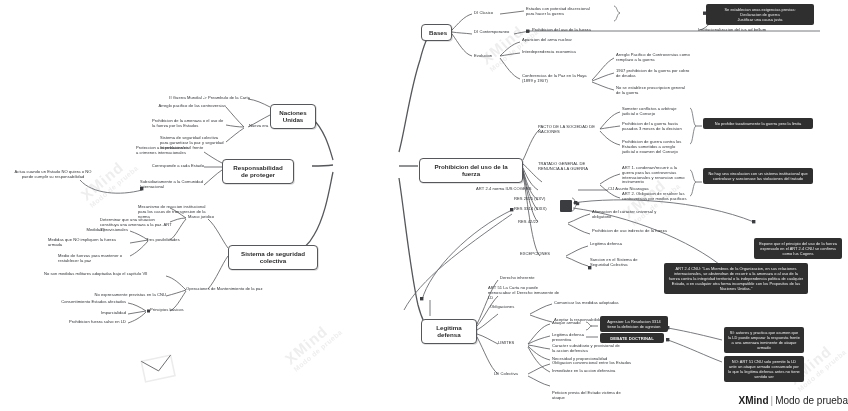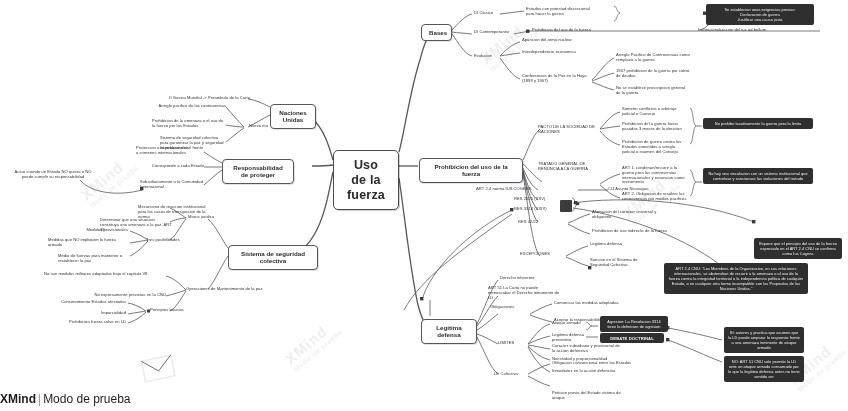--- a/index.html
+++ b/index.html
@@ -87,22 +87,22 @@
     user-select: none;
     white-space: nowrap;
   }
   .wm .w1 { font-size: 15px; letter-spacing: 1px; }
   .wm .w2 { font-size: 7px; letter-spacing: .5px; }
 
   #footer {
     position: absolute;
     left: 0; bottom: 5px;
     width: 848px;
-    text-align: left;
-    font-size: 12px;
+    text-align: right;
+    font-size: 10px;
     color: #1d1d1d;
   }
   #footer .brand { font-weight: bold; }
   #footer .sep { color: #9a9a9a; margin: 0 2px; }
   #footer .mode { font-weight: normal; }
 </style>
 </head>
 <body>
 
 <div id="canvas">
@@ -268,21 +268,20 @@
     <path d="M586,337 L598,337"></path>
 
     <path class="rel" d="M668,328 C690,332 706,336 722,340"></path>
     <path class="rel" d="M668,340 C690,348 706,356 722,362"></path>
     <rect class="dot" x="666" y="326" width="3.4" height="3.4"></rect>
     <rect class="dot" x="666" y="338" width="3.4" height="3.4"></rect>
 
     <path class="rel" d="M430,300 L430,316"></path>
   </svg>
 
-  <div class="node root" style="left:333px; top:150px; width:66px;">Uso de la fuerza</div>
 
   <div class="node lvl1" style="left:270px; top:104px; width:46px;">Naciones Unidas</div>
   <div class="node leaf r" style="left:128px; top:96px; width:122px;">II Guerra Mundial -&gt; Preambulo de la Carta</div>
   <div class="node leaf" style="left:249px; top:124px; width:26px;">Nueva era</div>
   <div class="node leaf r" style="left:150px; top:104px; width:76px;">Arreglo pacifico de las controversias</div>
   <div class="node leaf" style="left:152px; top:119px; width:74px;">Prohibicion de la amenaza o el uso de la fuerza por los Estados</div>
   <div class="node leaf" style="left:160px; top:136px; width:66px;">Sistema de seguridad colectiva para garantizar la paz y seguridad internacionales</div>
 
   <div class="node lvl1" style="left:222px; top:159px; width:72px;">Responsabilidad de proteger</div>
   <div class="node leaf" style="left:136px; top:146px; width:68px;">Proteccion a la poblacion civil frente a crimenes internacionales</div>

